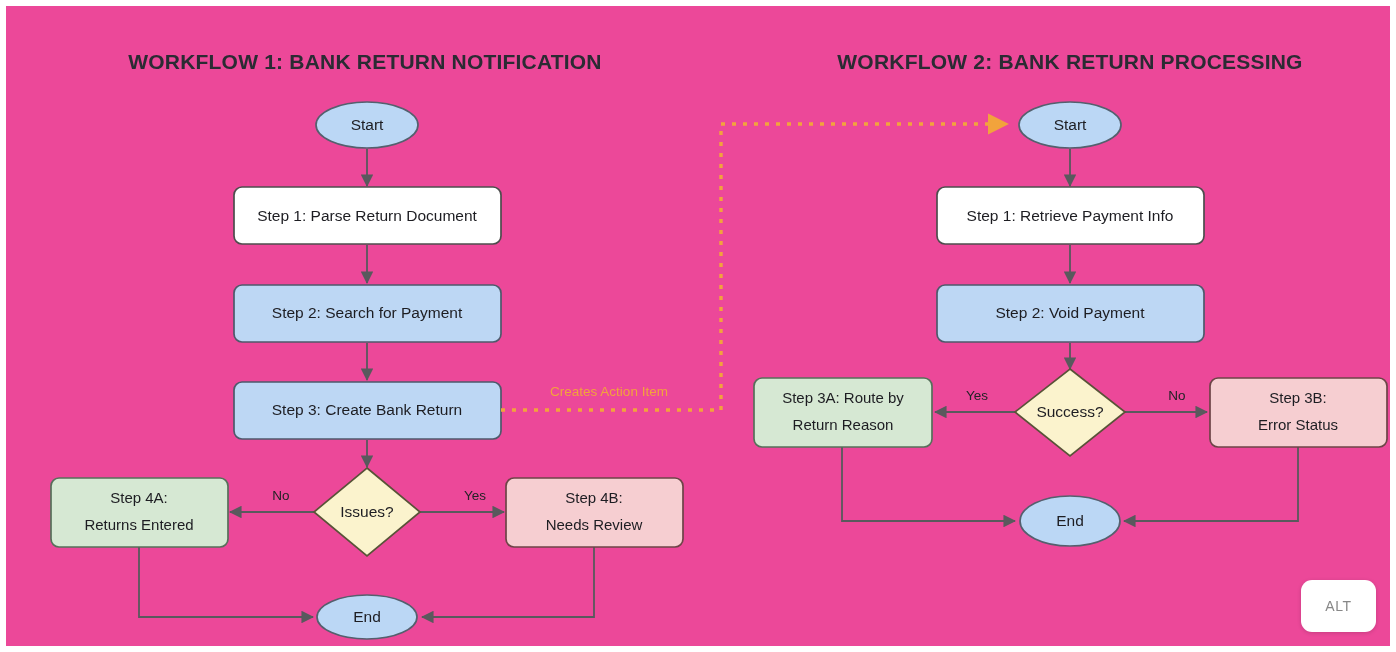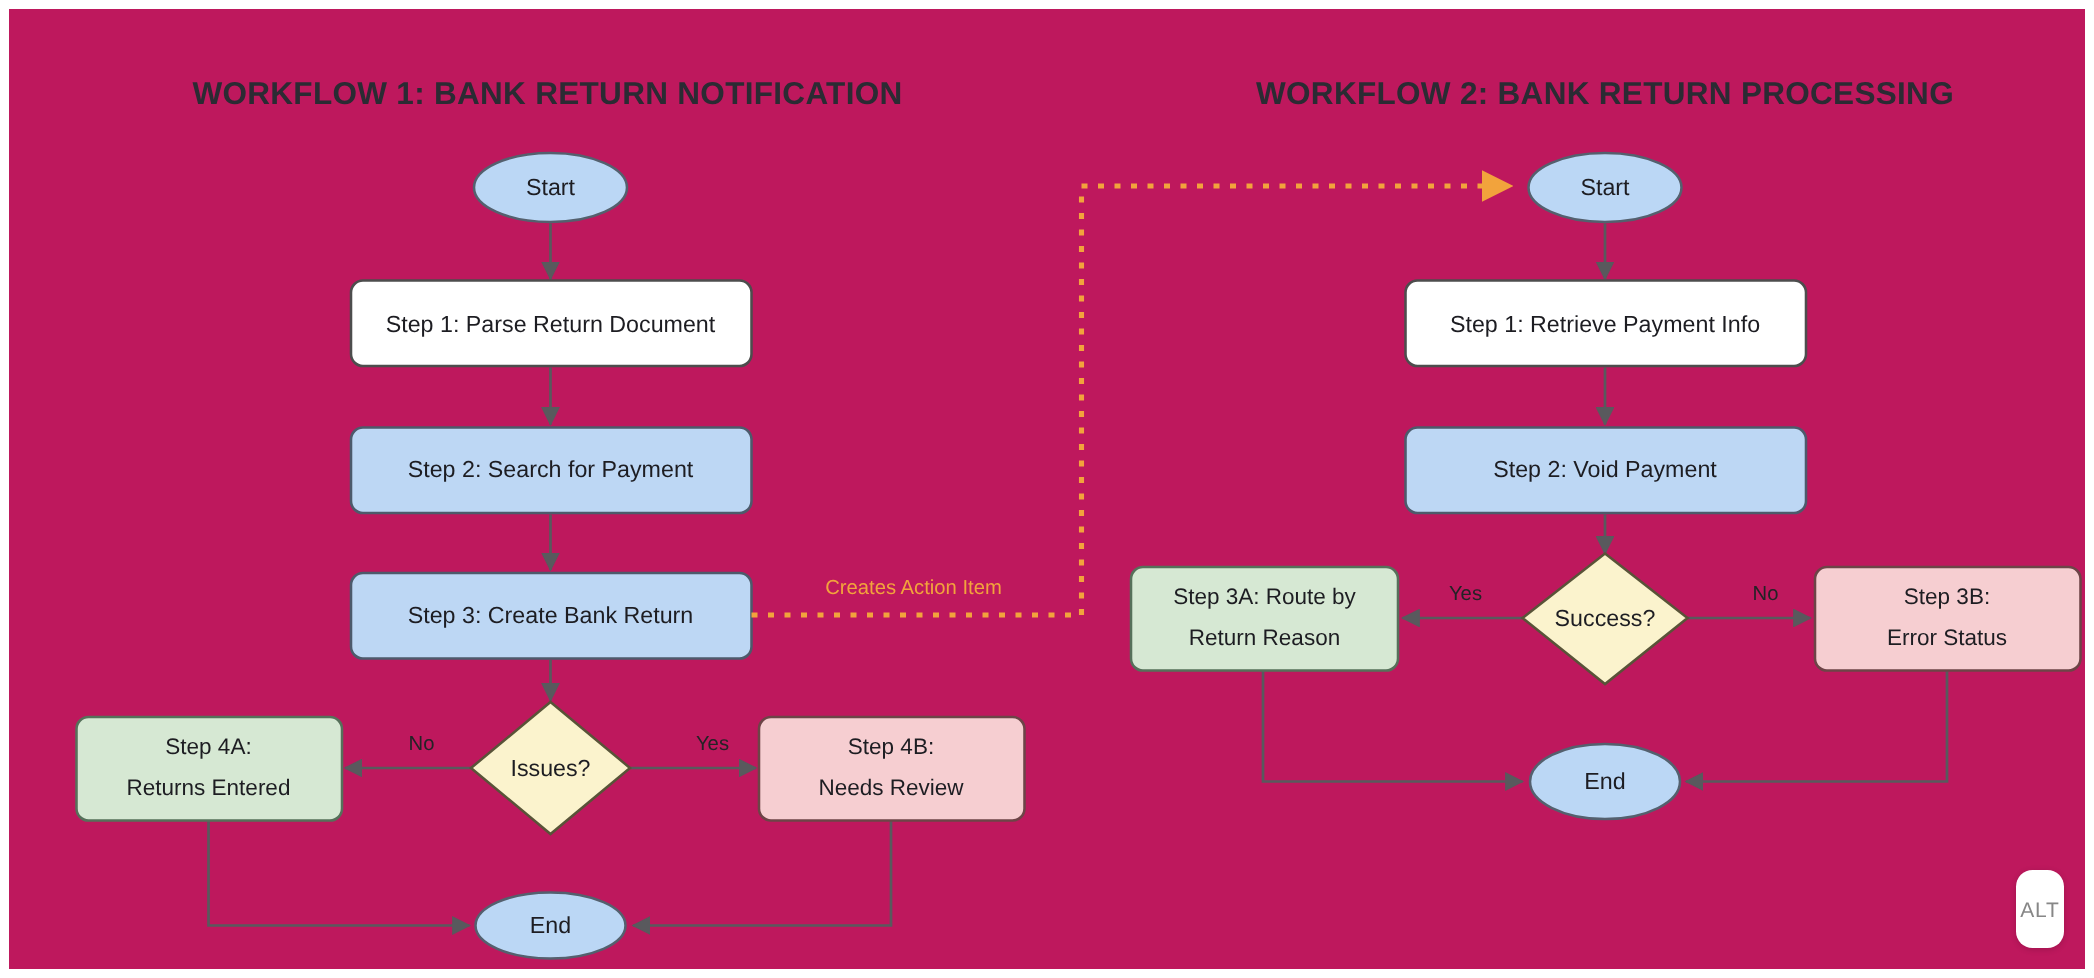--- a/index.html
+++ b/index.html
@@ -10,21 +10,21 @@
   body {
     width: 1396px;
     height: 652px;
     overflow: hidden;
     font-family: "Liberation Sans", sans-serif;
   }
   #canvas {
     position: relative;
     width: 1396px;
     height: 652px;
-    background: #be185d;
+    background: #ec4899;
     box-sizing: border-box;
     border: 6px solid #ffffff;
   }
   svg#flow {
     position: absolute;
     left: 0;
     top: 0;
     width: 1396px;
     height: 652px;
     display: block;
@@ -75,21 +75,21 @@
   .edge-dashed-label {
     font-family: "Liberation Sans", sans-serif;
     font-size: 13.5px;
     fill: #f2a33c;
     text-anchor: middle;
   }
   #alt-badge {
     position: absolute;
     right: 14px;
     bottom: 14px;
-    width: 32px;
+    width: 75px;
     height: 52px;
     background: #ffffff;
     border-radius: 11px;
     box-shadow: 0 1px 4px rgba(0,0,0,0.16);
     display: flex;
     align-items: center;
     justify-content: center;
     font-family: "Liberation Sans", sans-serif;
     font-size: 14px;
     color: #878787;

